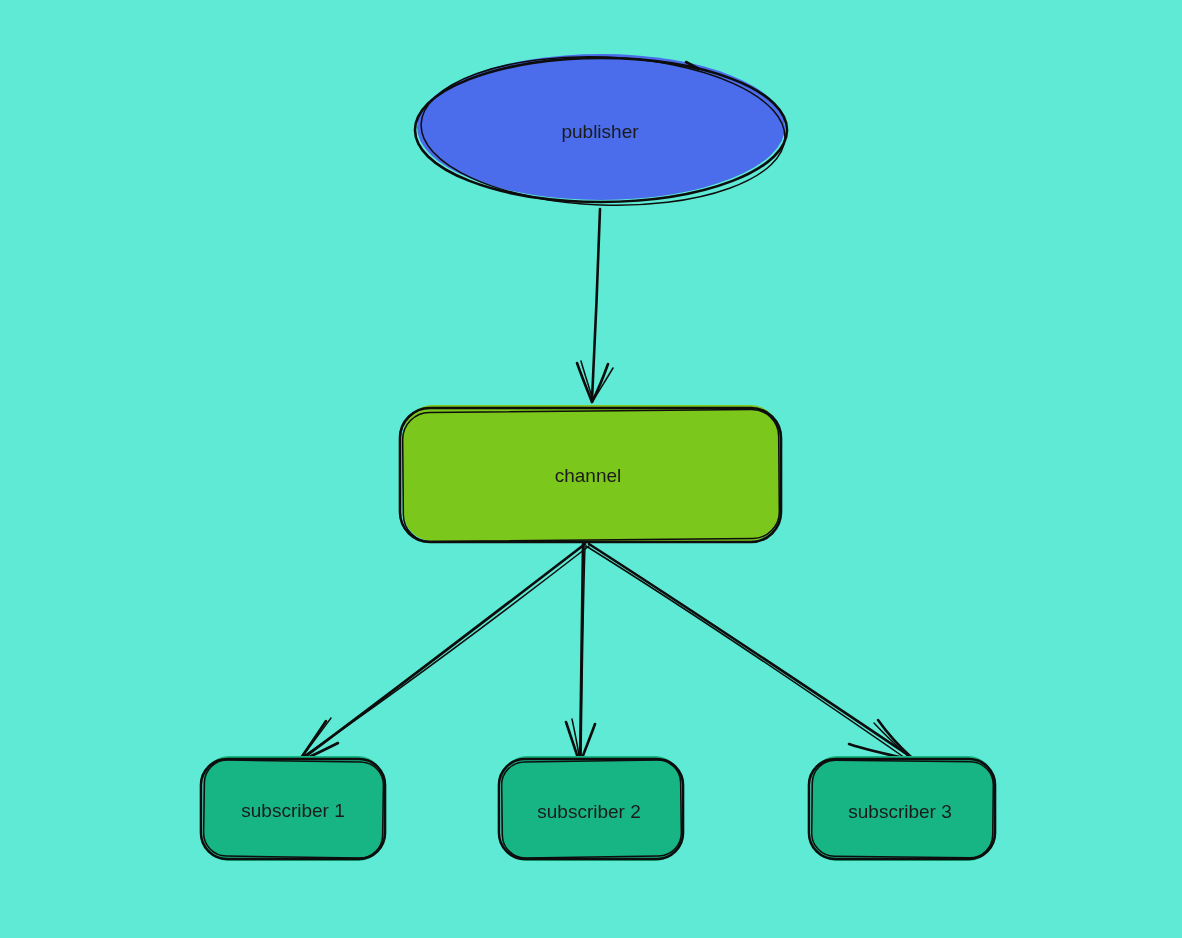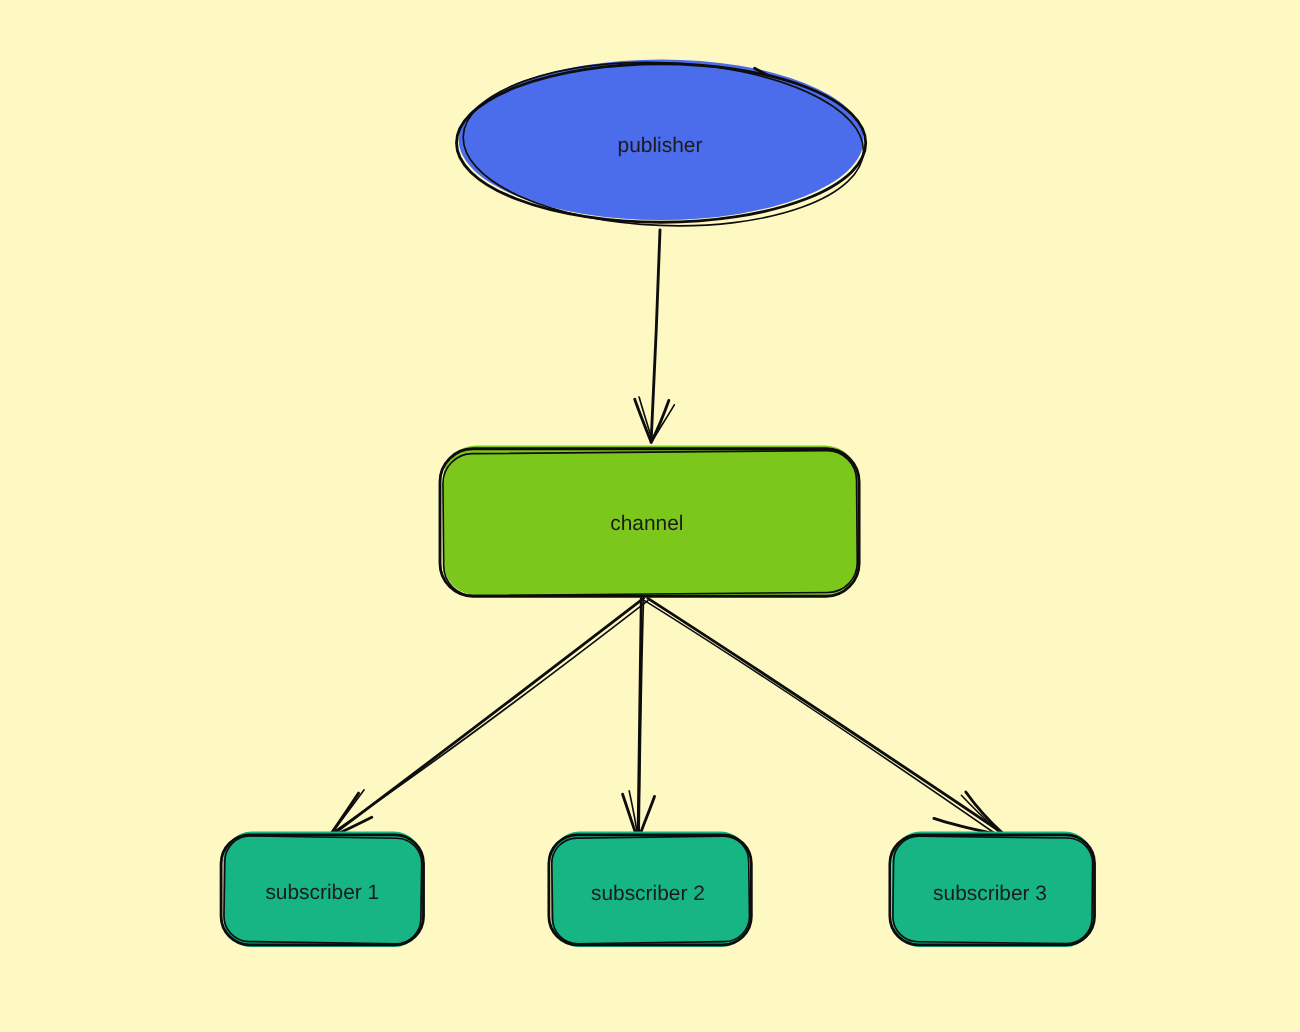--- a/index.html
+++ b/index.html
@@ -1,20 +1,20 @@
 <!DOCTYPE html>
 <html><head>
 <meta charset="utf-8">
 <style>
   html, body { margin: 0; padding: 0; background: #ffffff; }
   .canvas {
     position: relative;
     width: 1182px;
     height: 938px;
-    background: #fef9c3;
+    background: #5eead4;
     overflow: hidden;
     font-family: "Liberation Sans", sans-serif;
   }
   svg { position: absolute; left: 0; top: 0; }
   .ink  { fill: none; stroke: #0d0d0d; stroke-width: 2.6; stroke-linecap: round; stroke-linejoin: round; }
   .ink2 { fill: none; stroke: #0d0d0d; stroke-width: 1.5; stroke-linecap: round; stroke-linejoin: round; }
   .node-label {
     fill: #1b1b1b;
     font-family: "Liberation Sans", sans-serif;
     font-size: 19px;

